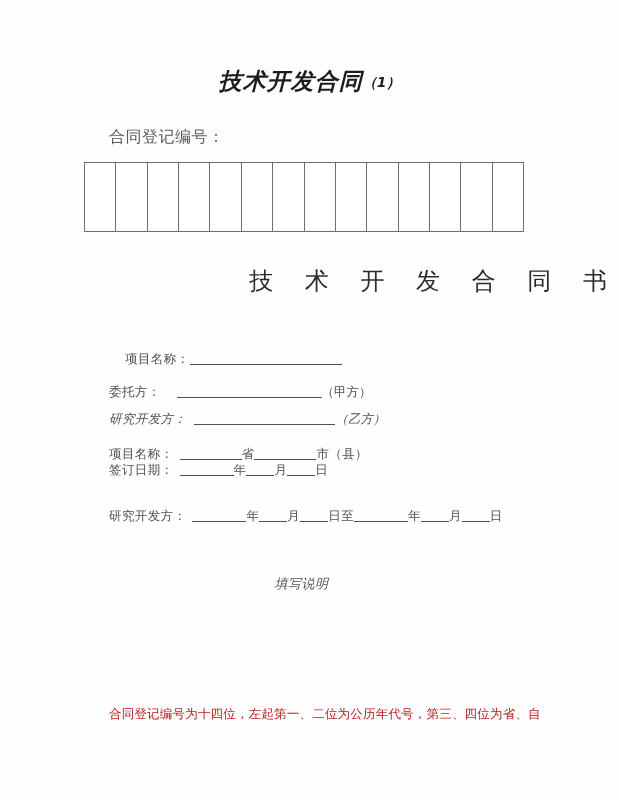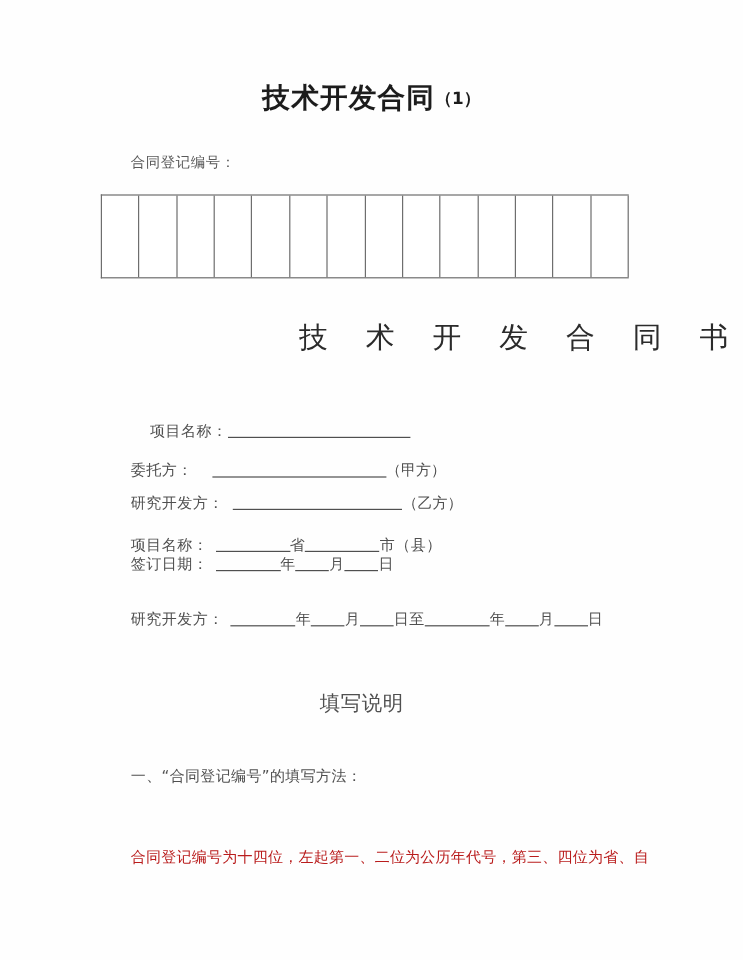--- a/index.html
+++ b/index.html
@@ -29,39 +29,40 @@
     position: absolute;
     top: 66px;
     left: 0;
     width: 619px;
     text-align: center;
     font-size: 23px;
     font-weight: bold;
     color: #1c1c1c;
     letter-spacing: 1px;
     white-space: nowrap;
+    font-style: italic;
   }
   .doc-title .title-main {
     font-size: 23px;
     font-weight: bold;
   }
   .doc-title .title-suffix {
     font-size: 14px;
     font-weight: bold;
     letter-spacing: 0;
     position: relative;
     top: -2px;
   }
 
   
   .reg-label {
     position: absolute;
     top: 127px;
     left: 109px;
-    font-size: 12px;
+    font-size: 16px;
     color: #5a5a5a;
     letter-spacing: 0.5px;
   }
 
   
   .reg-grid {
     position: absolute;
     top: 162px;
     left: 84px;
     width: 440px;
@@ -113,44 +114,45 @@
     border-bottom: 1.1px solid #4f4f4f;
     height: 12px;
     vertical-align: -2px;
   }
   .form-row .paren {
     letter-spacing: 0;
   }
 
   .r-name   { position: absolute; top: 0px;   left: 16px; }
   .r-client { position: absolute; top: 33px;  left: 0; }
-  .r-dev    { position: absolute; top: 60px;  left: 0; }
+  .r-dev    { position: absolute; top: 60px;  left: 0; font-style: italic; }
   .r-place  { position: absolute; top: 95px;  left: 0; }
   .r-date   { position: absolute; top: 111px; left: 0; }
   .r-valid  { position: absolute; top: 157px; left: 0; }
 
   .bl-220 { width: 152px; }
   .bl-190 { width: 145px; margin-left: 16px; }
   .bl-188 { width: 141px; margin-left: 8px; }
   .bl-72  { width: 62px;  margin-left: 6px; }
   .bl-72b { width: 62px; }
   .bl-60  { width: 54px;  margin-left: 6px; }
   .bl-32  { width: 28px; }
   .bl-60b { width: 54px; }
 
   
   .instr-heading {
     position: absolute;
     top: 575px;
     left: 0;
     width: 603px;
     text-align: center;
-    font-size: 17px;
+    font-size: 13px;
     color: #4f4f4f;
     letter-spacing: 0.5px;
+    font-style: italic;
   }
 
   
   .instr-item {
     position: absolute;
     top: 639px;
     left: 109px;
     font-size: 12.5px;
     color: #4f4f4f;
     letter-spacing: 0.3px;
@@ -221,17 +223,16 @@
     </div>
 
     <div class="form-row r-valid">
       <span class="lbl">研究开发方：</span><span class="blank bl-60"></span><span>年</span><span class="blank bl-32"></span><span>月</span><span class="blank bl-32"></span><span>日</span><span>至</span><span class="blank bl-60b"></span><span>年</span><span class="blank bl-32"></span><span>月</span><span class="blank bl-32"></span><span>日</span>
     </div>
 
   </div>
 
   <div class="instr-heading">填写说明</div>
 
-  <div class="instr-item">一、“合同登记编号”的填写方法：</div>
 
   <div class="instr-para">合同登记编号为十四位，左起第一、二位为公历年代号，第三、四位为省、自</div>
 
 </div>
 
 </body></html>

